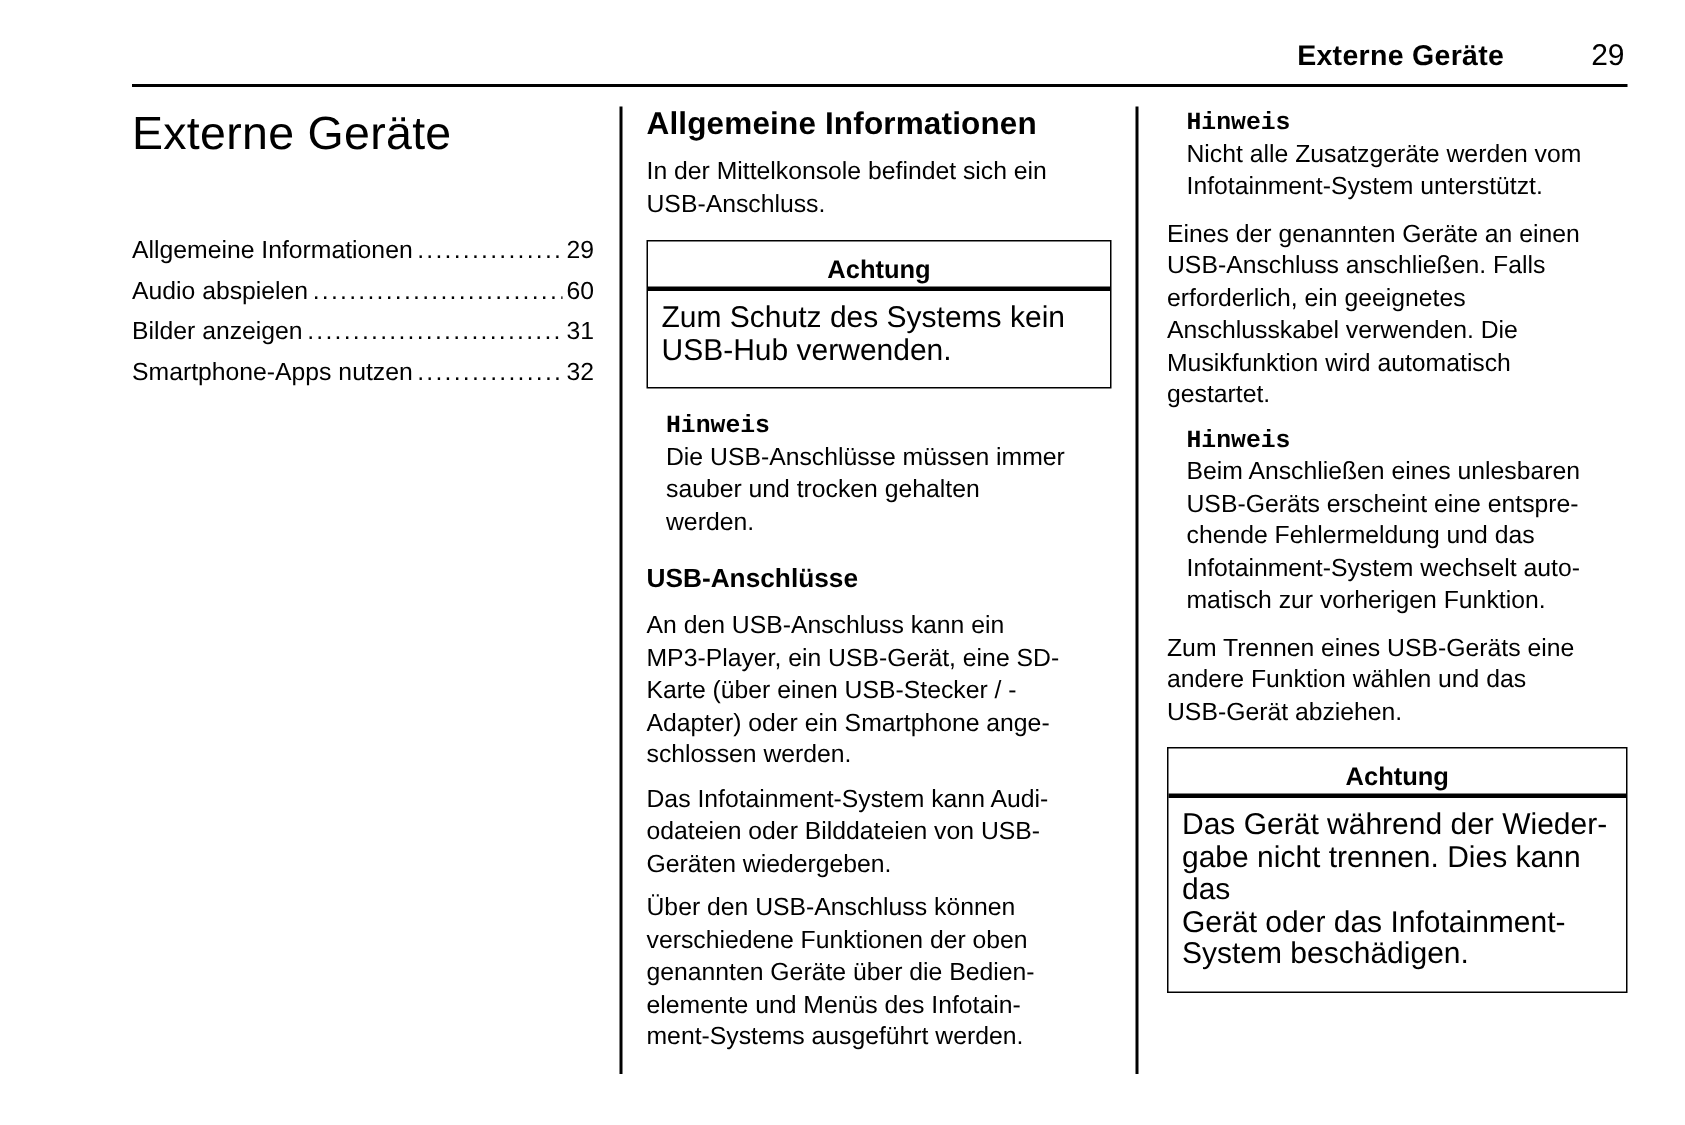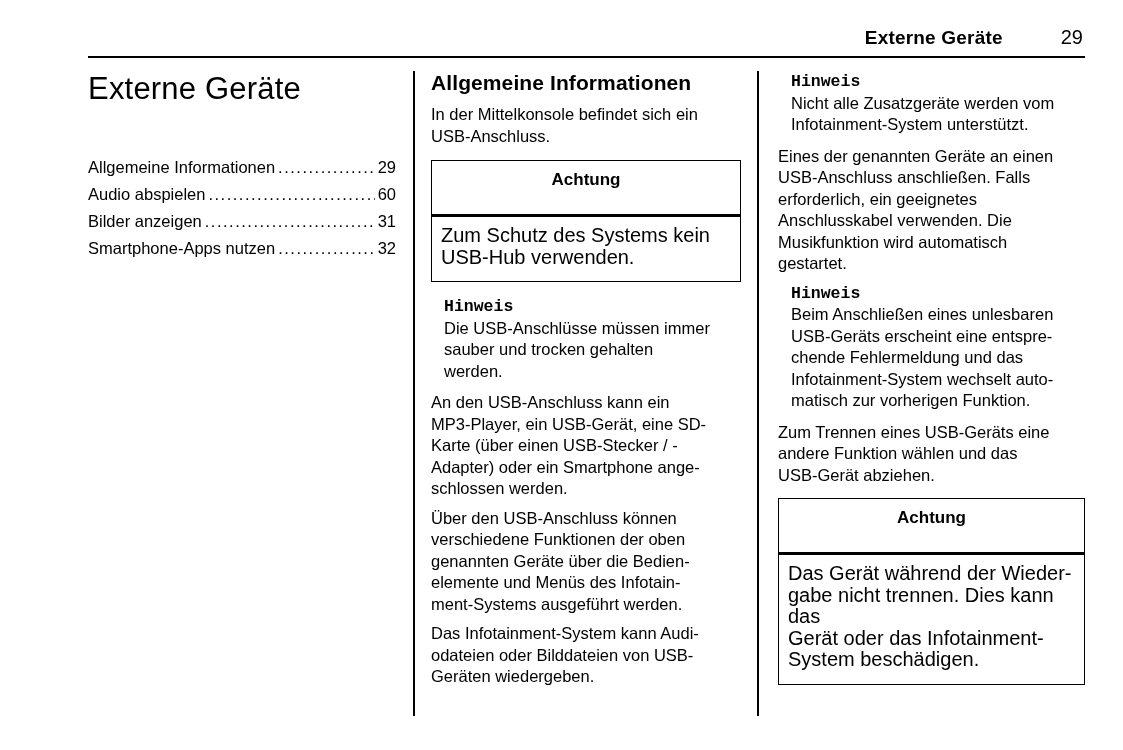--- a/index.html
+++ b/index.html
@@ -52,21 +52,21 @@
   .note { padding-left: 13px; margin-bottom: 10px; }
   .note-title { font-size: 16.5px; font-weight: bold; line-height: 21.5px; font-family: Liberation Mono, monospace; }
   .note-body  { font-size: 16.5px; line-height: 21.5px; white-space: pre-line; }
 
   
   .caution-box { border: 1.5px solid #000; margin: 13px 0 14px; background: #fff; }
   .caution-title {
     font-size: 17px;
     font-weight: bold;
     text-align: center;
-    padding: 9px 0 24px;
+    padding: 9px 0 1px;
     border-bottom: 3px solid #000;
   }
   .caution-body { font-size: 20px; line-height: 21.5px; white-space: pre-line; padding: 8px 9px 13px; }
   .caution-box.right-box { margin: 12px 0 0; }
 </style>
 </head>
 <body>
 
 <div class="page">
 
@@ -117,33 +117,34 @@
 USB-Hub verwenden.</div>
       </div>
 
       <div class="note">
         <div class="note-title">Hinweis</div>
         <div class="note-body">Die USB-Anschlüsse müssen immer
 sauber und trocken gehalten
 werden.</div>
       </div>
 
+      <h3 class="subsection-heading">USB-Anschlüsse</h3>
       <p class="body-para">An den USB-Anschluss kann ein
 MP3-Player, ein USB-Gerät, eine SD-
 Karte (über einen USB-Stecker / -
 Adapter) oder ein Smartphone ange-
 schlossen werden.</p>
+      <p class="body-para">Das Infotainment-System kann Audi-
+odateien oder Bilddateien von USB-
+Geräten wiedergeben.</p>
       <p class="body-para">Über den USB-Anschluss können
 verschiedene Funktionen der oben
 genannten Geräte über die Bedien-
 elemente und Menüs des Infotain-
 ment-Systems ausgeführt werden.</p>
-      <p class="body-para">Das Infotainment-System kann Audi-
-odateien oder Bilddateien von USB-
-Geräten wiedergeben.</p>
     </section>
 
     <div class="vrule v2"></div>
 
     <section class="col-right">
       <div class="note">
         <div class="note-title">Hinweis</div>
         <div class="note-body">Nicht alle Zusatzgeräte werden vom
 Infotainment-System unterstützt.</div>
       </div>

